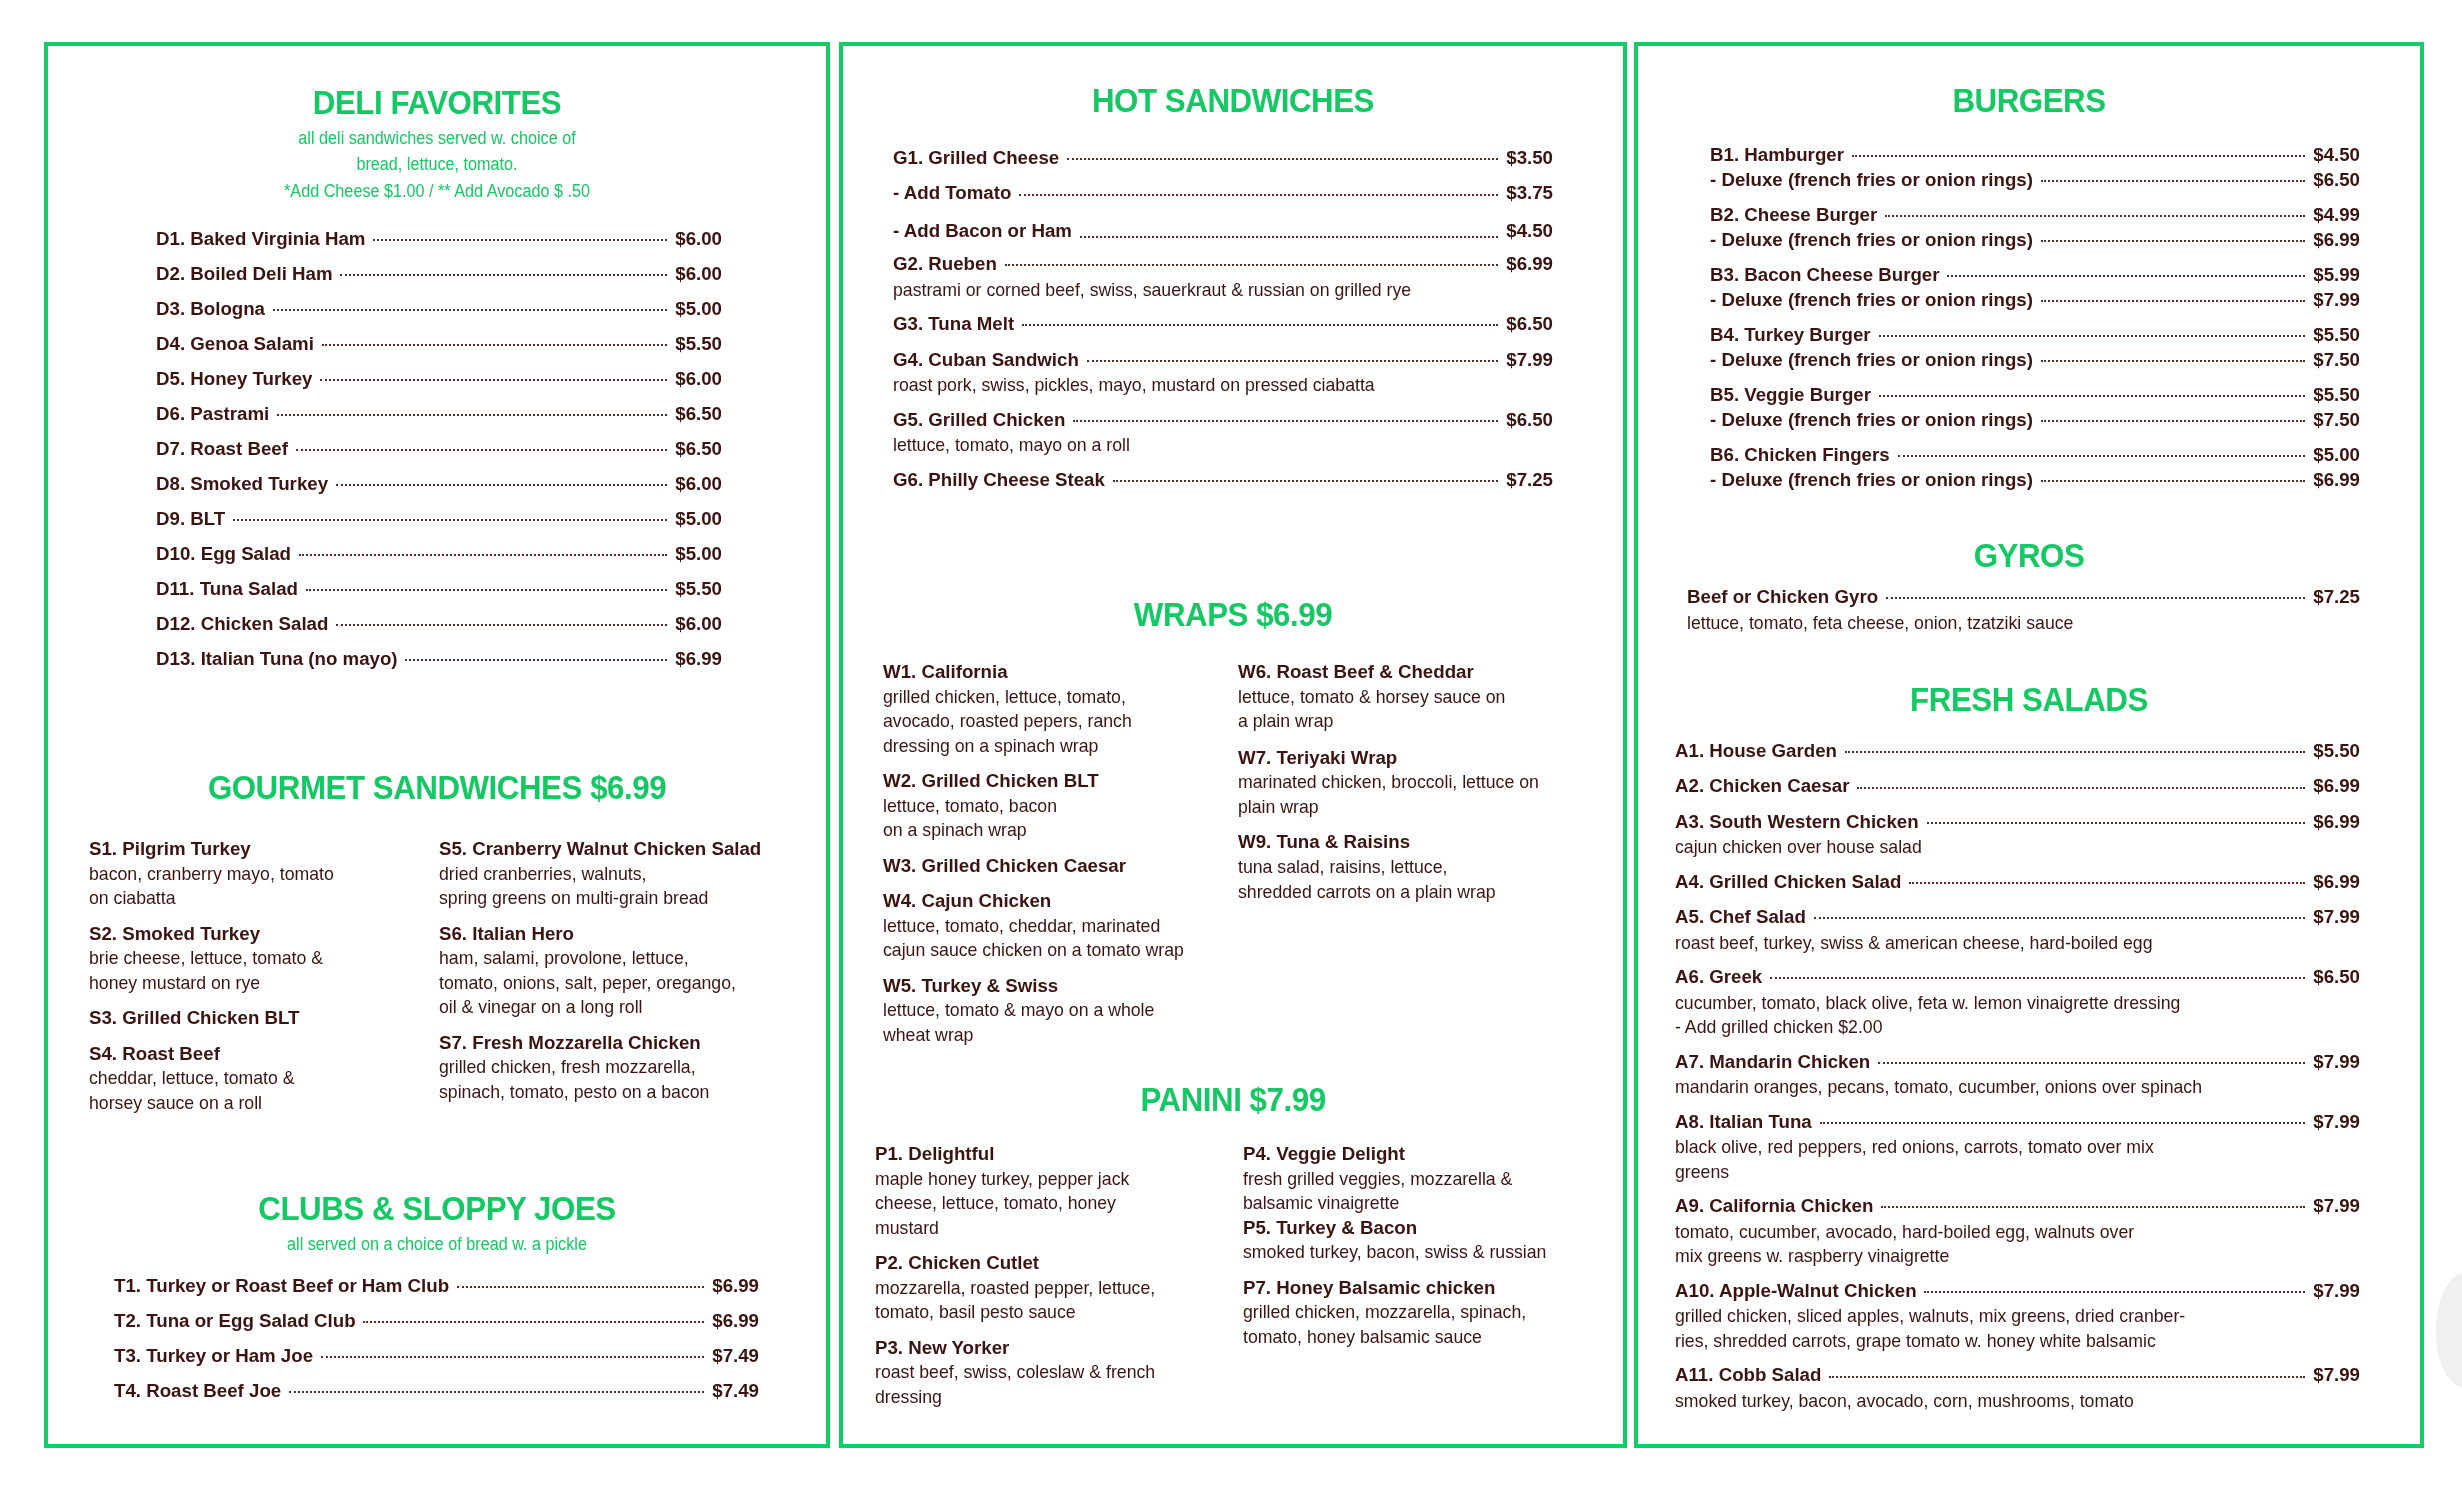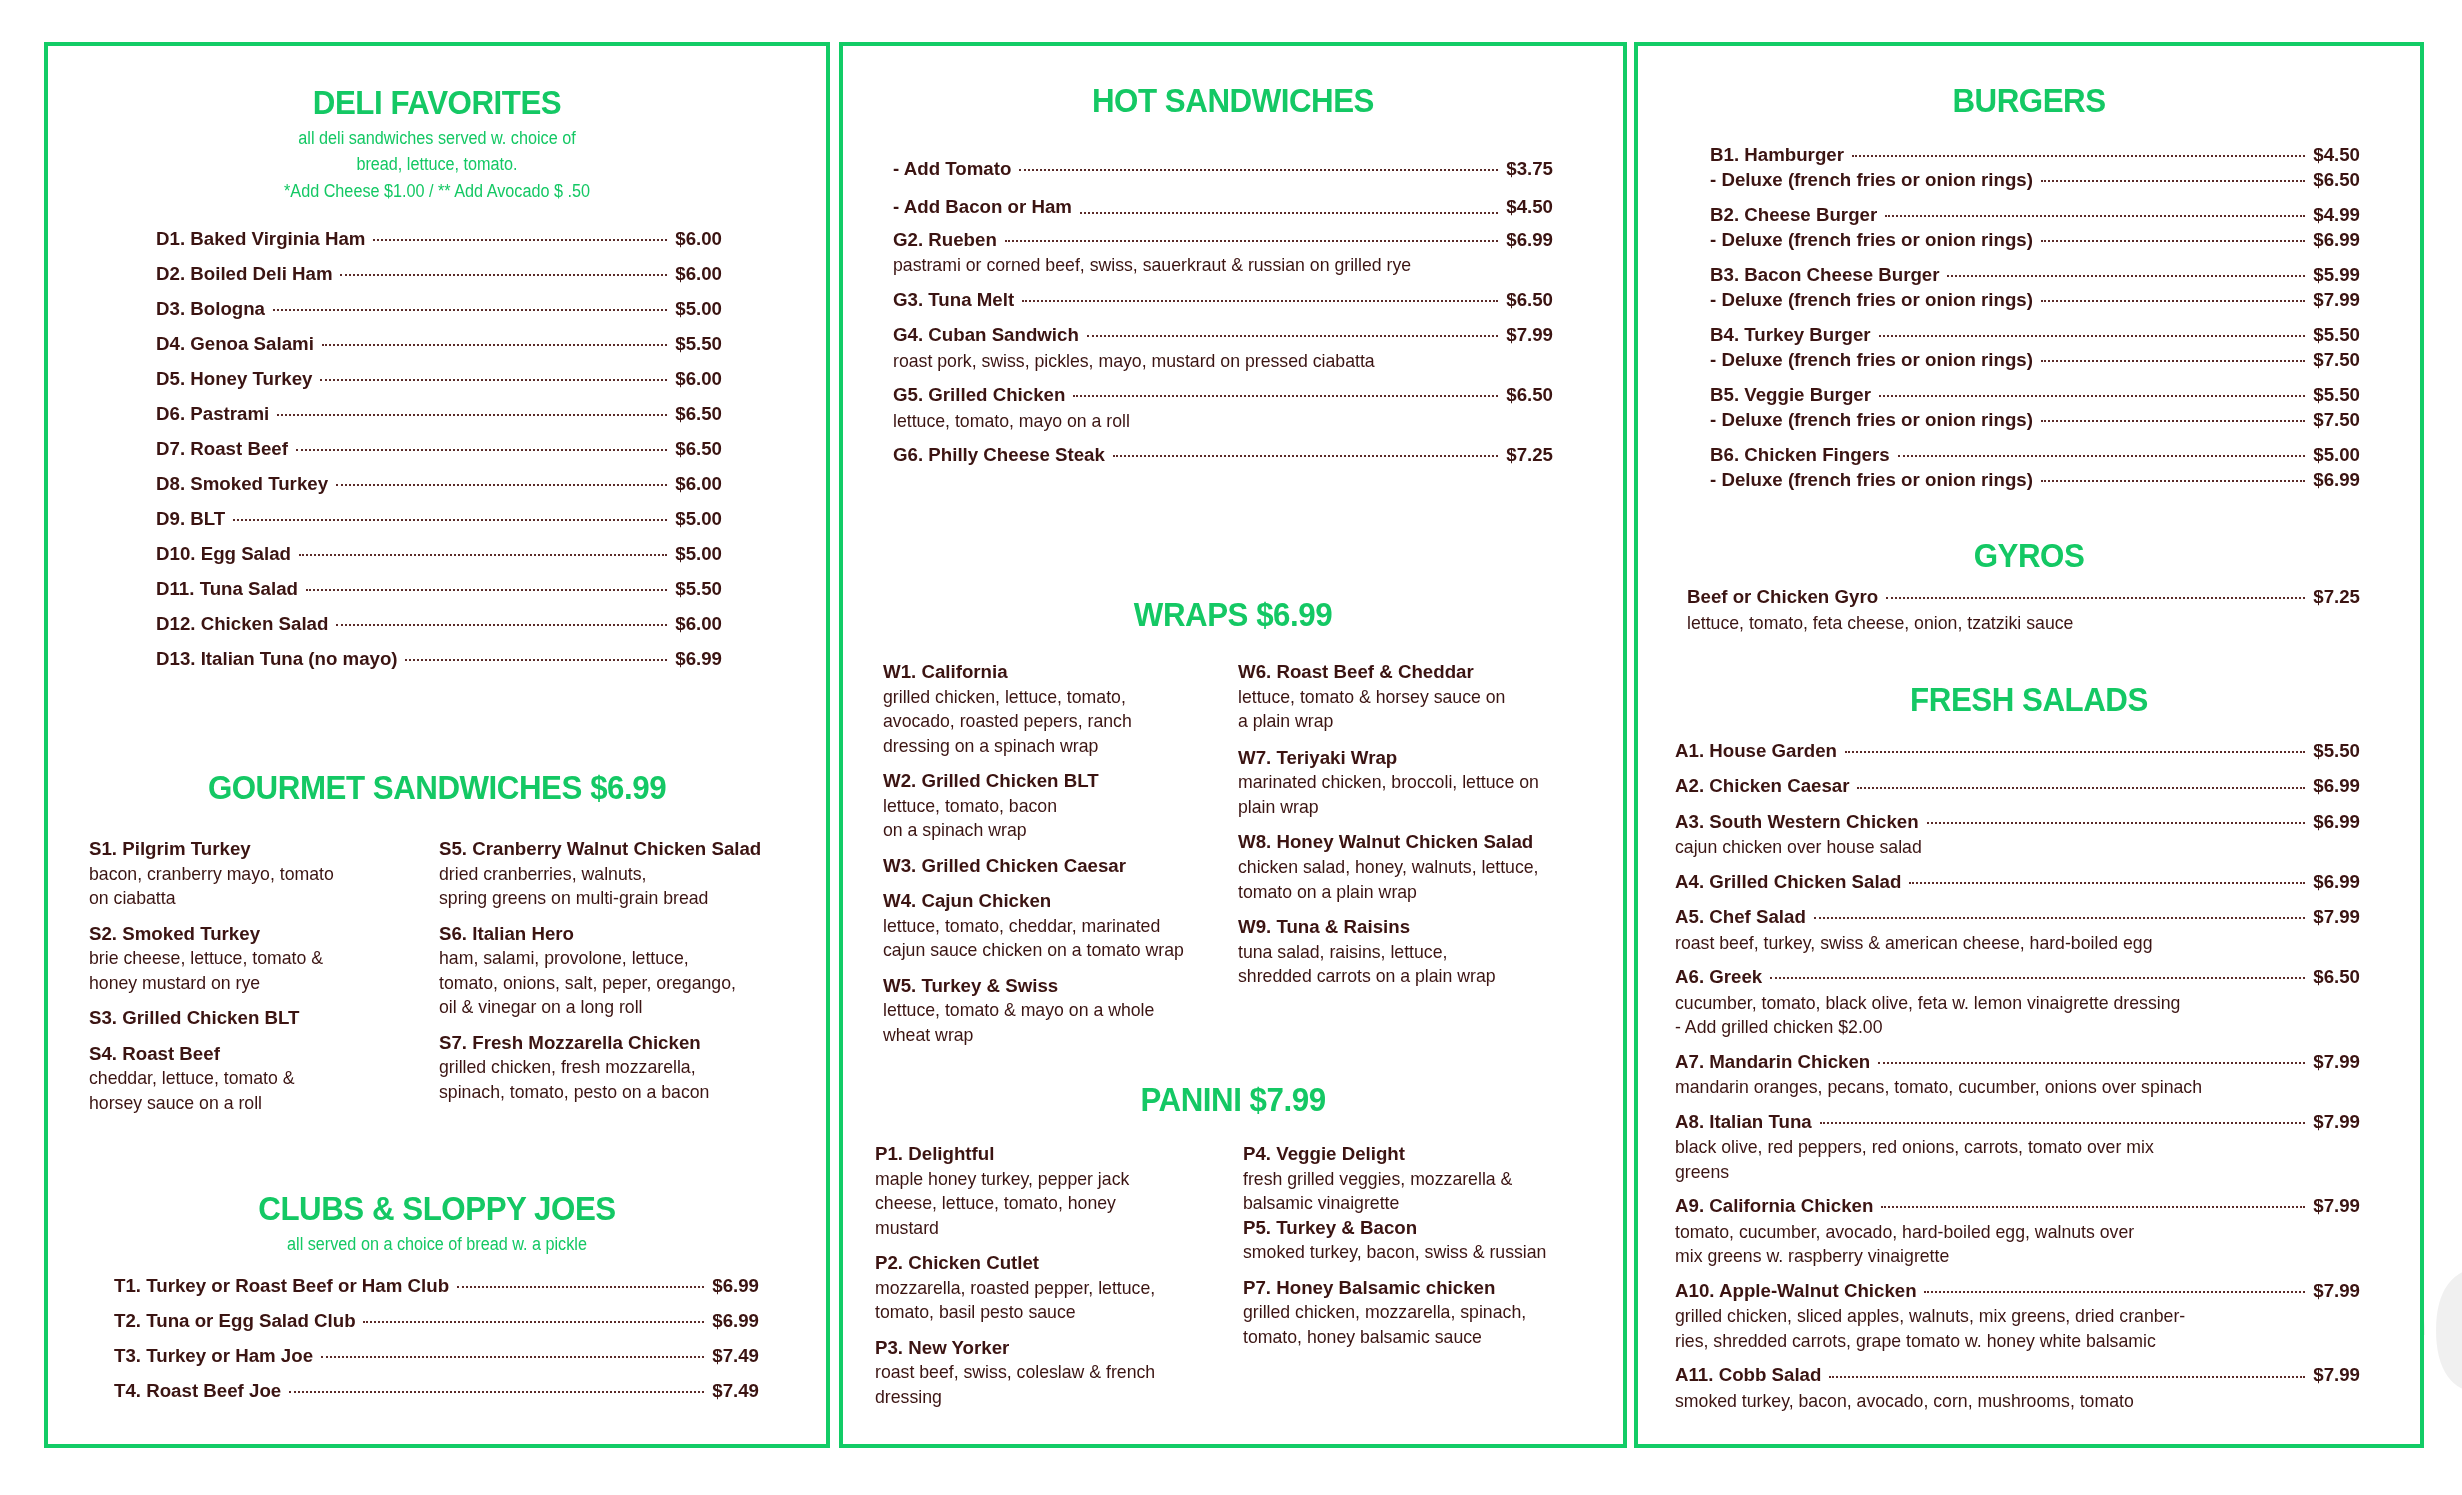--- a/index.html
+++ b/index.html
@@ -172,20 +172,25 @@
           <span class="pr">$7.49</span>
         </div>
       </div>
   </div>
 </div>
 
 <div class="panel" id="p2">
   <div class="content">
     <div class="h" style="top:35px;">HOT SANDWICHES</div>
     <div class="list" id="hot-list" style="left:50px; top:101px; width:660px;">
+        <div class="row" style="height: 24.6px;">
+          <span class="nm">G1. Grilled Cheese</span>
+          <span class="dots"></span>
+          <span class="pr">$3.50</span>
+        </div>
         <div style="height: 10.8px;"></div>
         <div class="row" style="height: 24.6px;">
           <span class="nm">- Add Tomato</span>
           <span class="dots"></span>
           <span class="pr">$3.75</span>
         </div>
         <div style="height: 10.8px;"></div>
         <div class="row" style="height: 24.6px; align-items: flex-end;">
           <span class="nm">- Add Bacon or Ham</span>
           <span class="dots"></span>
@@ -259,25 +264,20 @@
           <div class="t" style="font-weight: bold; font-size: 18.7px; line-height: 24.6px; white-space: nowrap;">W6. Roast Beef &amp; Cheddar</div>
           <div class="desc">lettuce, tomato &amp; horsey sauce on</div>
           <div class="desc">a plain wrap</div>
         </div>
         <div style="margin-bottom: 10.8px;">
           <div class="t" style="font-weight: bold; font-size: 18.7px; line-height: 24.6px; white-space: nowrap;">W7. Teriyaki Wrap</div>
           <div class="desc">marinated chicken, broccoli, lettuce on</div>
           <div class="desc">plain wrap</div>
         </div>
         <div style="margin-bottom: 10.8px;">
-          <div class="t" style="font-weight: bold; font-size: 18.7px; line-height: 24.6px; white-space: nowrap;">W8. Honey Walnut Chicken Salad</div>
-          <div class="desc">chicken salad, honey, walnuts, lettuce,</div>
-          <div class="desc">tomato on a plain wrap</div>
-        </div>
-        <div style="margin-bottom: 10.8px;">
           <div class="t" style="font-weight: bold; font-size: 18.7px; line-height: 24.6px; white-space: nowrap;">W9. Tuna &amp; Raisins</div>
           <div class="desc">tuna salad, raisins, lettuce,</div>
           <div class="desc">shredded carrots on a plain wrap</div>
         </div>
       </div>
 
     <div class="h" style="top:1034px;">PANINI $7.99</div>
     <div id="panini-left" style="position:absolute; left:32px; top:1096px;">
         <div style="margin-bottom: 10.8px;">
           <div class="t" style="font-weight: bold; font-size: 18.7px; line-height: 24.6px; white-space: nowrap;">P1. Delightful</div>

